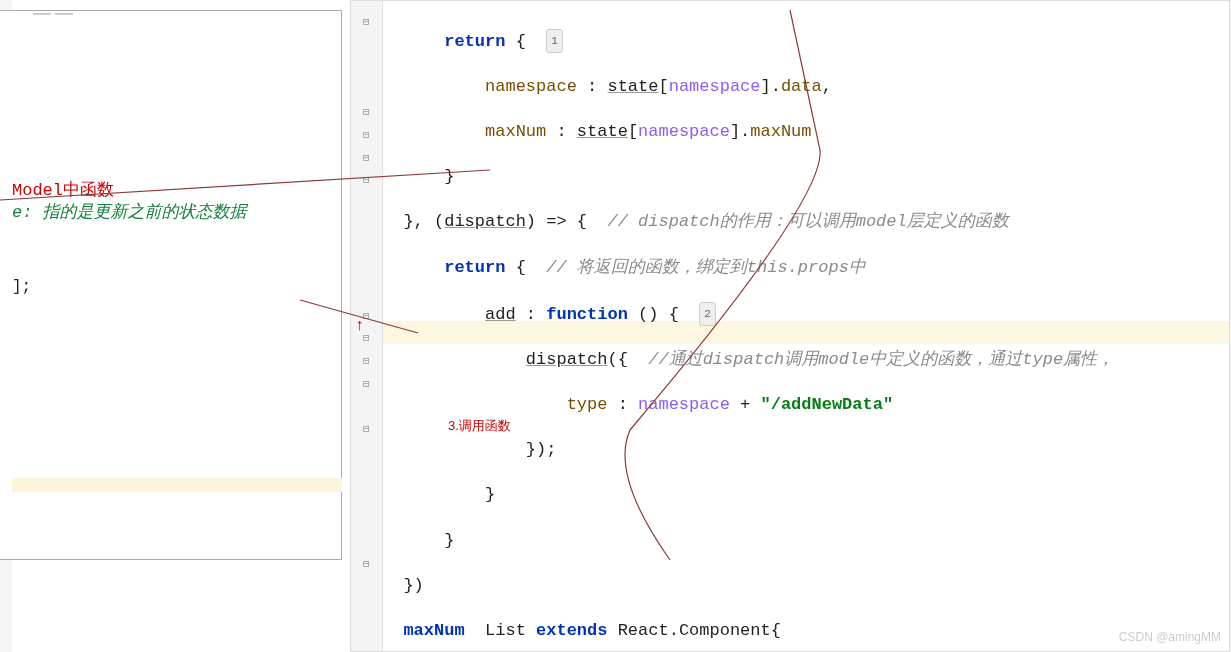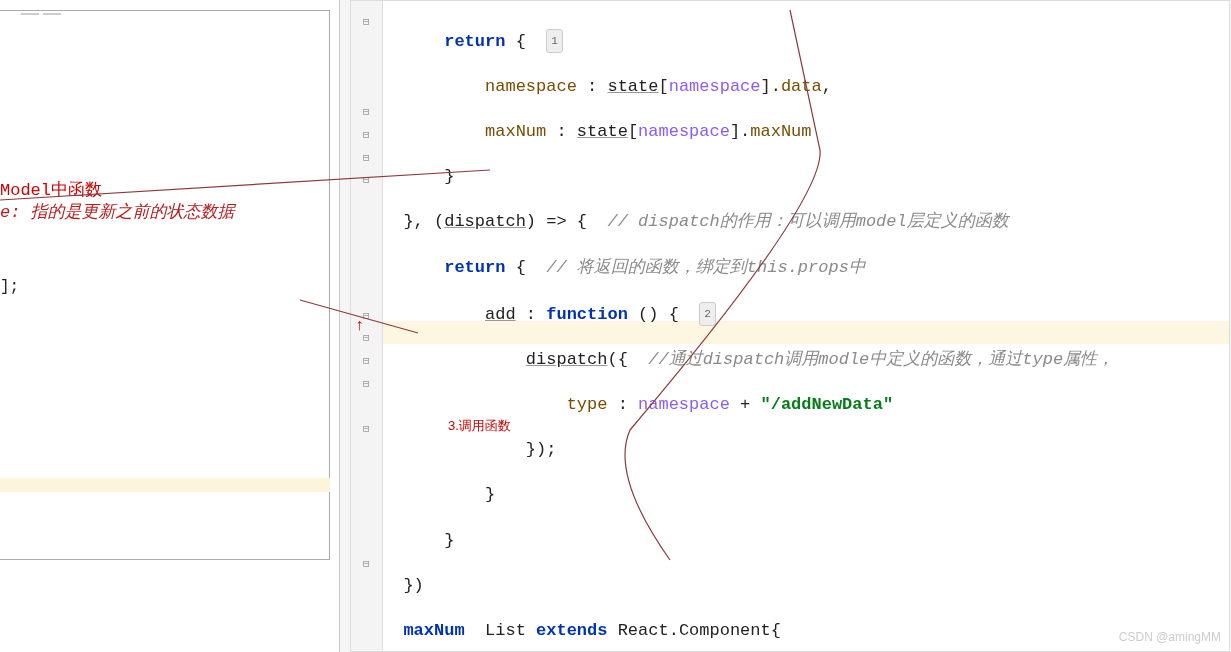--- a/index.html
+++ b/index.html
@@ -7,21 +7,21 @@
       font-family: Consolas, 'Courier New', monospace;
       font-size: 16px;
       background: #f5f5f5;
       overflow: hidden;
       width: 1231px;
       height: 652px;
       position: relative;
     }
     .left-panel {
       position: absolute;
-      left: 0;
+      left: 12px;
       top: 0;
       width: 340px;
       height: 652px;
       background: #fff;
       border-right: 1px solid #ccc;
     }
     .left-inner {
       position: absolute;
       top: 10px;
       left: -40px;
@@ -47,21 +47,21 @@
       position: absolute;
       top: 180px;
       left: 0;
       color: #888;
       font-style: italic;
       font-size: 17px;
       line-height: 22px;
       white-space: nowrap;
     }
     .left-code .red { color: #c00; font-style: normal; }
-    .left-code .grey { color: #b91c1c; }
+    .left-code .grey { color: #15803d; }
     .left-bracket {
       position: absolute;
       top: 278px;
       left: 0;
       color: #222;
       font-size: 16px;
     }
     .annotation6 {
       position: absolute;
       top: 250px;

